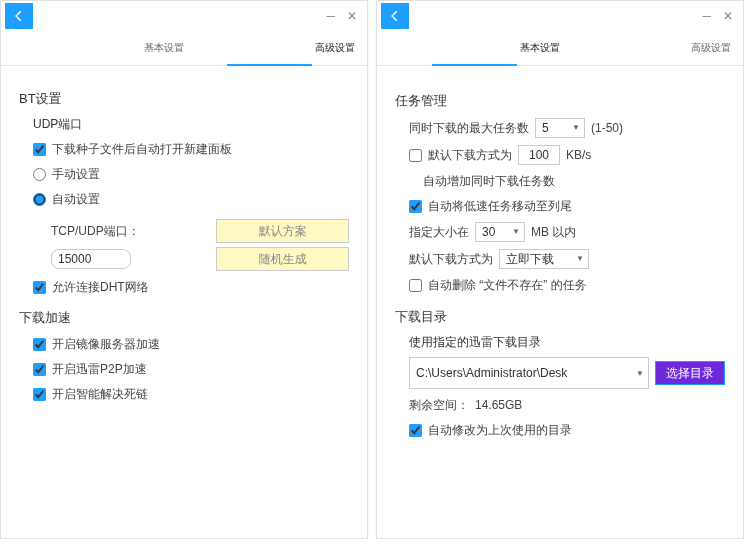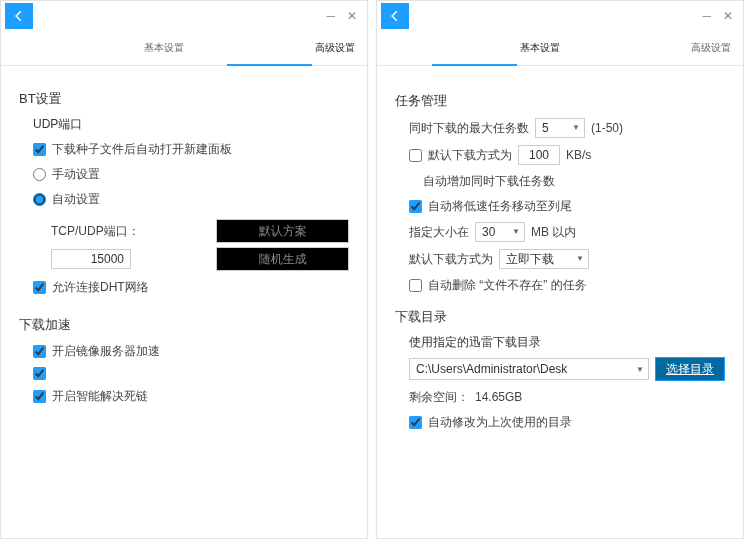--- a/index.html
+++ b/index.html
@@ -120,34 +120,33 @@
     padding-right: 4px;
     min-width: 50px;
     justify-content: space-between;
   }
   .select .tri {
     font-size: 8px;
     color: #666;
   }
   .btn {
     border: 1px solid #ccc;
-    background: #000000;
+    background: #fef9c3;
     color: #888;
     height: 22px;
     padding: 0 10px;
     font-size: 12px;
     display: inline-flex;
     align-items: center;
     justify-content: center;
   }
   .btn.primary {
-    background: #0369a1;
+    background: #6d28d9;
     color: #fff;
     border-color: #1e9fff;
-    text-decoration: underline;
   }
   .port-block {
     padding: 4px 0 0 18px;
   }
   .port-grid {
     display: grid;
     grid-template-columns: auto auto;
     gap: 4px 14px;
     align-items: center;
   }
@@ -205,39 +204,40 @@
           <span>手动设置</span>
         </div>
         <div class="row">
           <input type="radio" name="port" checked="" style="">
           <span>自动设置</span>
         </div>
         <div class="port-block">
           <div class="port-grid">
             <span>TCP/UDP端口：</span>
             <span class="btn">默认方案</span>
-            <input class="text-input" style="width: 80px; text-align: right;" value="15000">
+            <input class="text-input" style="width: 80px; text-align: left; border-radius: 8px;" value="15000">
             <span class="btn">随机生成</span>
           </div>
         </div>
 
         <div class="row">
           <input type="checkbox" checked="" style="">
           <span>允许连接DHT网络</span>
         </div>
       </div>
 
-      <div class="section-title" style="margin-top:20px">下载加速</div>
+      <div class="section-title" style="margin-top:13px">下载加速</div>
       <div class="group">
         <div class="row">
           <input type="checkbox" checked="" style="">
           <span>开启镜像服务器加速</span>
         </div>
         <div class="row">
           <input type="checkbox" checked="" style="">
+          <span>开启迅雷P2P加速</span>
         </div>
         <div class="row">
           <input type="checkbox" checked="" style="">
           <span>开启智能解决死链</span>
         </div>
       </div>
     </div>
   </div>
 
   <div class="window">
@@ -299,21 +299,21 @@
         <div class="row">
           <input type="checkbox" style="">
           <span>自动删除 “文件不存在” 的任务</span>
         </div>
       </div>
 
       <div class="section-title" style="">下载目录</div>
       <div class="group">
         <div class="subhead">使用指定的迅雷下载目录</div>
         <div class="dir-row" style="margin:6px 0">
-          <span class="select dir-input" style="height:22px">
+          <span class="select dir-input" style="height:32px">
             <span>C:\Users\Administrator\Desk</span>
             <span class="tri">▼</span>
           </span>
           <span class="btn primary">选择目录</span>
         </div>
         <div class="row">
           <span>剩余空间：</span>
           <span>14.65GB</span>
         </div>
         <div class="row">

